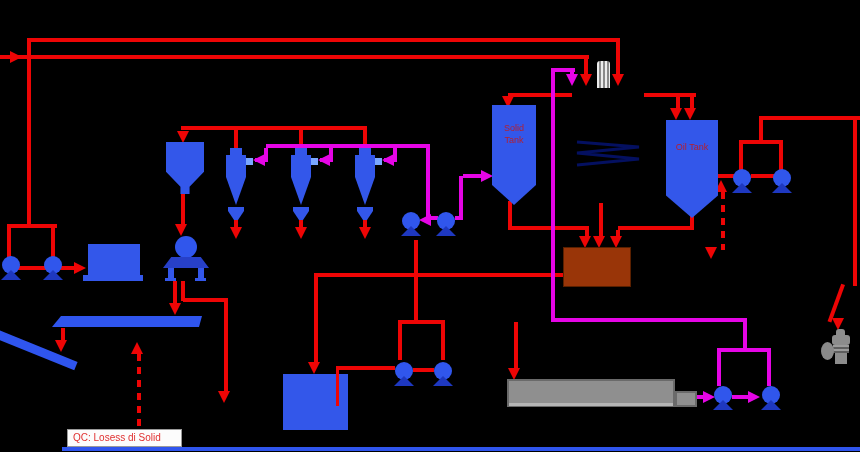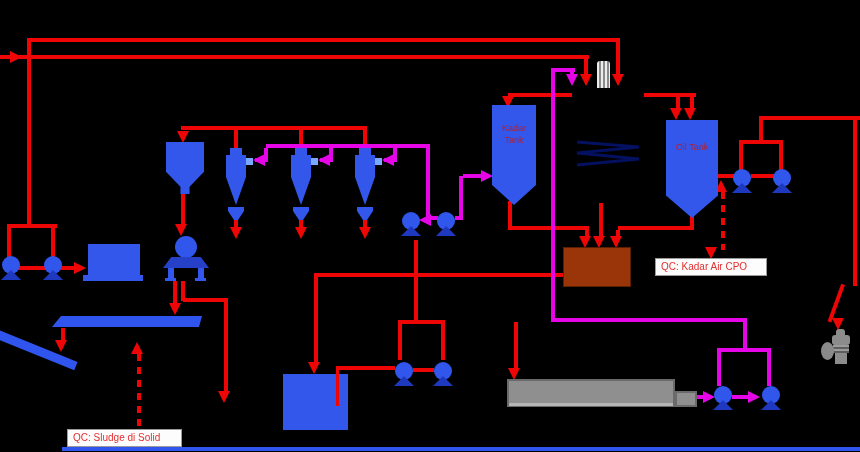--- a/index.html
+++ b/index.html
@@ -144,21 +144,21 @@
   <div class="ar mg" style="left:703px;top:391px"></div>
   <div class="m" style="left:732px;top:395px;width:18px;height:4px"></div>
   <div class="ar mg" style="left:748px;top:391px"></div>
 
   <svg style="position:absolute;left:573px;top:138px" width="72" height="34">
     <polyline points="4,4 66,9 4,15 66,21 4,27" fill="none" stroke="#041060" stroke-width="3"></polyline>
   </svg>
   <div style="position:absolute;left:597px;top:61px;width:13px;height:27px;border-radius:3px 3px 0 0;background:repeating-linear-gradient(90deg,#ececec 0 2px,#8a8a8a 2px 4px)"></div>
 
   <div class="tank" style="left:492px;top:105px;width:44px;height:100px;clip-path:polygon(0 0,100% 0,100% 80%,50% 100%,0 80%)">
-    <div class="tlabel" style="top:18px;padding:0 4px">Kadar Tank</div>
+    <div class="tlabel" style="top:18px;padding:0 4px">Solid Tank</div>
   </div>
 
   <div class="tank" style="left:666px;top:120px;width:52px;height:98px;clip-path:polygon(0 0,100% 0,100% 77%,50% 100%,0 77%)">
     <div class="tlabel" style="top:22px">Oil Tank</div>
   </div>
 
   <div class="tank" style="left:166px;top:142px;width:38px;height:52px;clip-path:polygon(0 0,100% 0,100% 57%,62% 86%,62% 100%,38% 100%,38% 86%,0 57%)"></div>
 
   <div class="blue" style="left:230px;top:148px;width:12px;height:7px"></div>
   <div class="blue" style="left:226px;top:155px;width:20px;height:22px"></div>
@@ -250,22 +250,19 @@
   <div style="position:absolute;left:507px;top:379px;width:168px;height:28px;background:#8F8F8F;border:2px solid #6A6A6A;box-sizing:border-box"></div>
   <div style="position:absolute;left:509px;top:403px;width:164px;height:3px;background:#B5B5B5"></div>
   <div style="position:absolute;left:675px;top:391px;width:22px;height:16px;background:#8F8F8F;border:2px solid #6A6A6A;box-sizing:border-box"></div>
 
   <div class="gray" style="left:836px;top:329px;width:9px;height:6px;border-radius:3px 3px 0 0"></div>
   <div class="gray" style="left:832px;top:335px;width:18px;height:10px;border-radius:3px"></div>
   <div style="position:absolute;left:833px;top:345px;width:16px;height:8px;background:repeating-linear-gradient(180deg,#9A9A9A 0 2px,#5E5E5E 2px 4px)"></div>
   <div class="gray" style="left:835px;top:353px;width:12px;height:11px"></div>
   <div style="position:absolute;left:821px;top:342px;width:13px;height:18px;background:#8A8A8A;border-radius:50%"></div>
 
-  <div class="qcbox" style="left:655px;top:258px;width:112px">
-    <span>QC: Kadar Air CPO</span>
+  <div class="qcbox" style="left:67px;top:429px;width:115px">
+    <span>QC: Losess di Solid</span>
   </div>
-  <div class="qcbox" style="left:67px;top:429px;width:115px">
-    <span>QC: Sludge di Solid</span>
-  </div>
 
   <div style="position:absolute;left:62px;top:447px;width:798px;height:4px;background:#2F55EE"></div>
 
 </div>
 
 </body></html>

